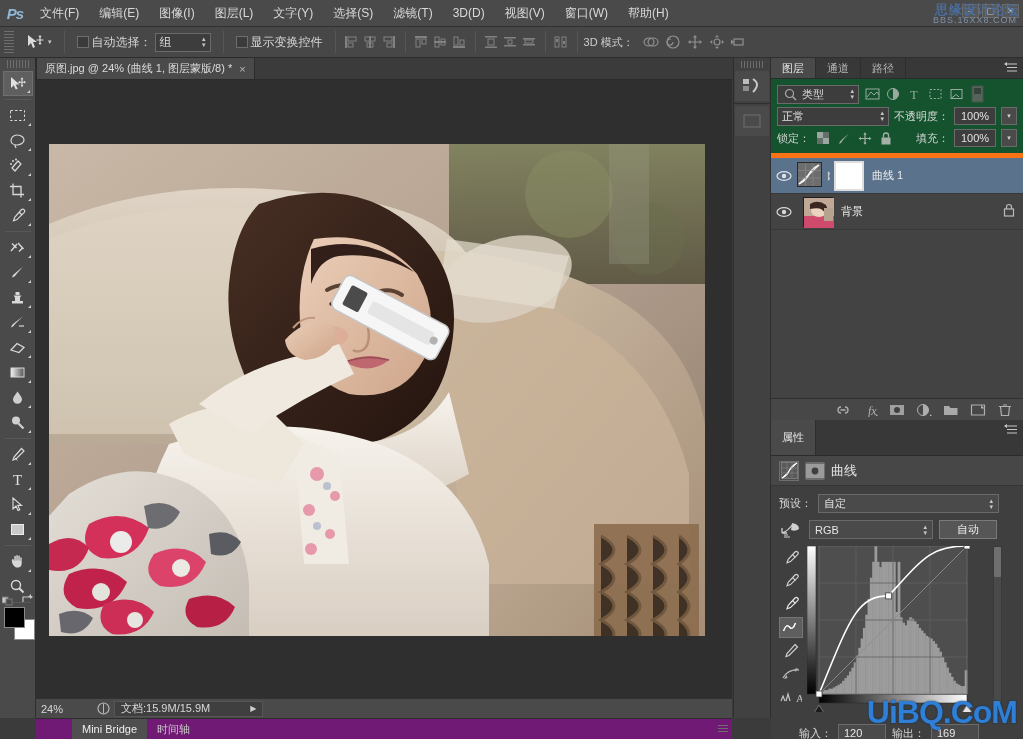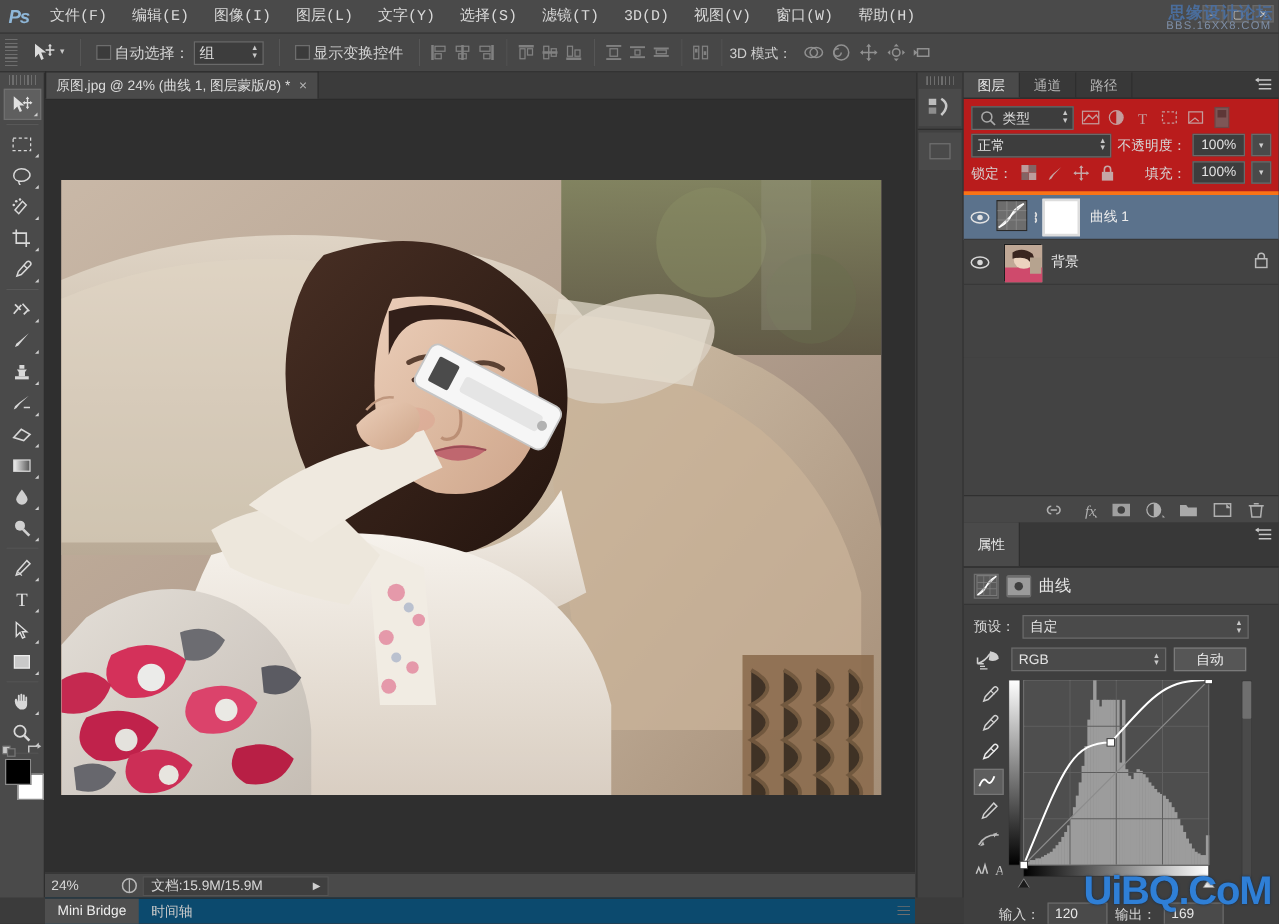--- a/index.html
+++ b/index.html
@@ -20,21 +20,21 @@
     border-bottom:1px solid #303030;
     display:flex; align-items:center;
   }
   .ps-logo {
     width:30px; height:27px; display:flex; align-items:center; justify-content:center;
     color:#8fb7d8; font-weight:bold; font-size:15px; font-style:italic;
     letter-spacing:-1px;
   }
   .menu-item {
     padding:0 10px; height:27px; line-height:27px; font-size:12px; color:#d9d9d9;
-    white-space:nowrap; cursor:default;font-family:Liberation Mono, monospace;
+    white-space:nowrap; cursor:default;
   }
   .win-ctl {
     position:absolute; right:4px; top:4px; display:flex; gap:3px; align-items:center;
   }
   .win-btn { width:17px; height:14px; background:#585858; border:1px solid #6a6a6a;
              display:flex;align-items:center;justify-content:center;font-size:9px;color:#ccc;}
 
   
   .optionsbar {
     position:absolute; left:0; top:27px; width:1023px; height:31px;
@@ -112,21 +112,21 @@
     font-size:11px;color:#d8d8d8;
   }
   .zoomfield{width:56px;padding-left:5px;}
   .sb-arrowbox{width:22px;height:16px;display:flex;align-items:center;justify-content:center;}
   .sb-doc{background:#3f3f3f;height:16px;display:flex;align-items:center;
           padding:0 6px;gap:40px;border:1px solid #555;}
   .sb-tri{font-size:8px;color:#cfcfcf;}
 
   .bottombar{
     position:absolute;left:36px;top:718px;width:696px;height:21px;
-    background:#0c4a6e;border-top:1px solid #2d2d2d;display:flex;align-items:center;
+    background:#701a75;border-top:1px solid #2d2d2d;display:flex;align-items:center;padding-left:36px;
   }
   .bb-tab{height:21px;display:flex;align-items:center;padding:0 10px;font-size:11px;
     color:#c8c8c8;}
   .bb-tab.active{background:#4f4f4f;color:#eee;}
   .bb-grip{margin-left:auto;margin-right:4px;width:10px;height:8px;
     background:repeating-linear-gradient(to bottom,#6e6e6e 0 1px,transparent 1px 3px);}
 
   
   .dockstrip{
     position:absolute; left:733px; top:58px; width:38px; height:660px;
@@ -144,21 +144,21 @@
   }
   .panel-tabs{
     height:21px; background:#383838; display:flex; align-items:stretch;
     border-bottom:1px solid #2b2b2b; position:relative;
   }
   .ptab{padding:0 11px;display:flex;align-items:center;font-size:11px;color:#b5b5b5;
     border-right:1px solid #2e2e2e;}
   .ptab.active{background:#4a4a4a;color:#e8e8e8;}
   .pmenu{position:absolute;right:5px;top:4px;width:14px;height:12px;}
 
-  .layer-opts{background:#b91c1c;padding:4px 6px;border-bottom:3px solid #f97316;}
+  .layer-opts{background:#14532d;padding:4px 6px;border-bottom:5px solid #f97316;}
   .lo-row{display:flex;align-items:center;gap:5px;height:22px;}
   .filter-sel{background:#3d3d3d;border:1px solid #6a6a6a;height:19px;width:82px;
     display:flex;align-items:center;gap:4px;padding:0 4px;font-size:11px;color:#dcdcdc;}
   .f-ico{width:16px;height:18px;display:flex;align-items:center;justify-content:center;opacity:.75;}
   .mode-sel{background:#3d3d3d;border:1px solid #6a6a6a;height:19px;flex:1;
     display:flex;align-items:center;justify-content:space-between;padding:0 4px;
     font-size:11px;color:#e2e2e2;}
   .num-field{background:#3d3d3d;border:1px solid #6a6a6a;height:18px;width:42px;
     display:flex;align-items:center;justify-content:center;font-size:11px;color:#e2e2e2;}
   .tri-btn{width:16px;height:18px;background:#4a4a4a;border:1px solid #6a6a6a;

